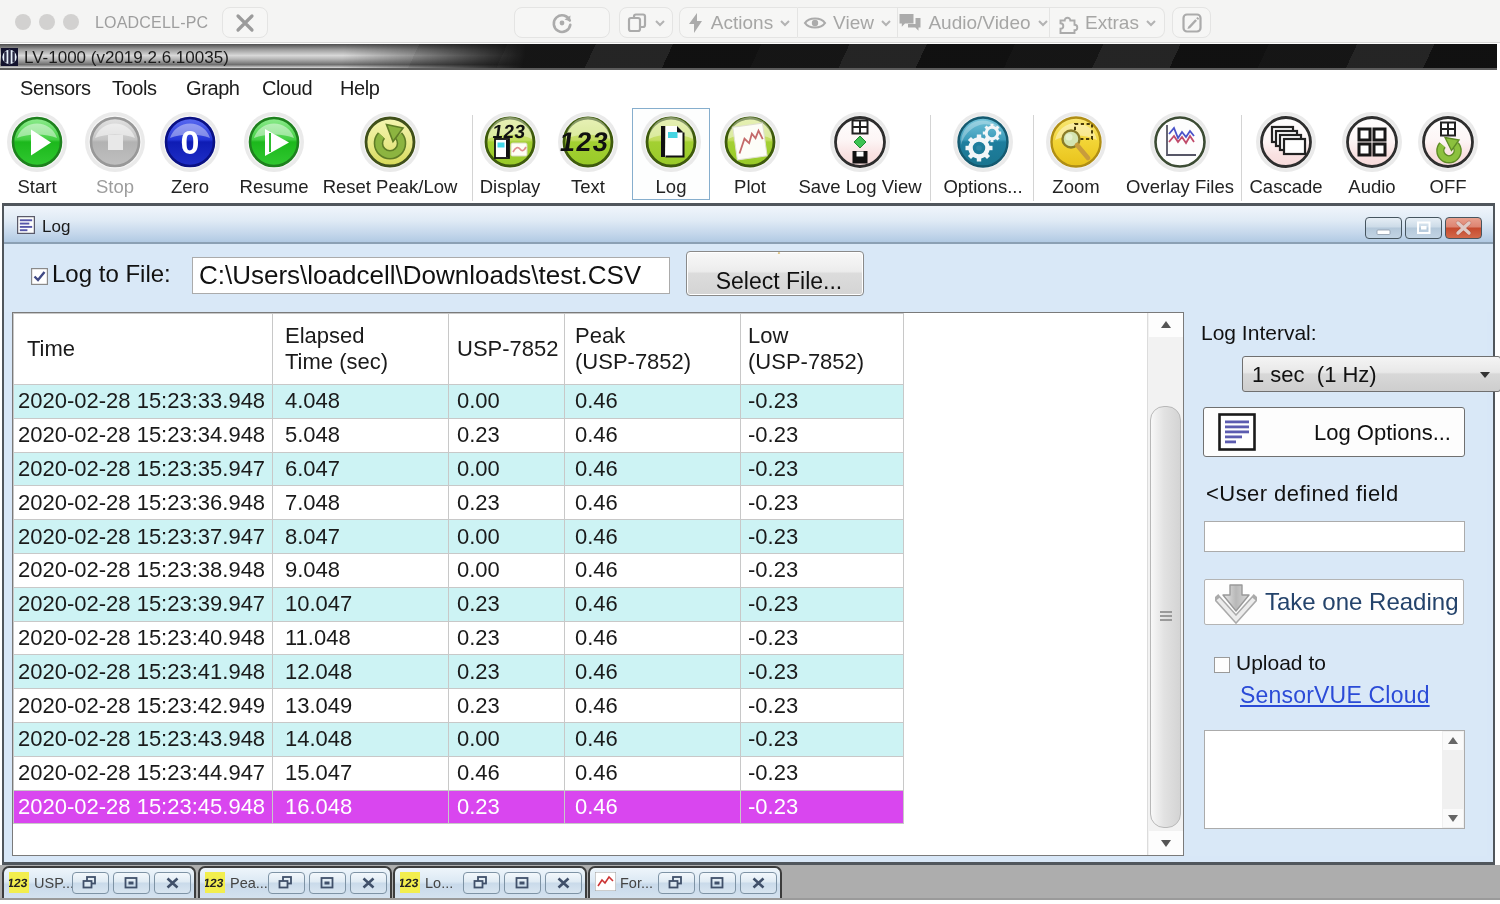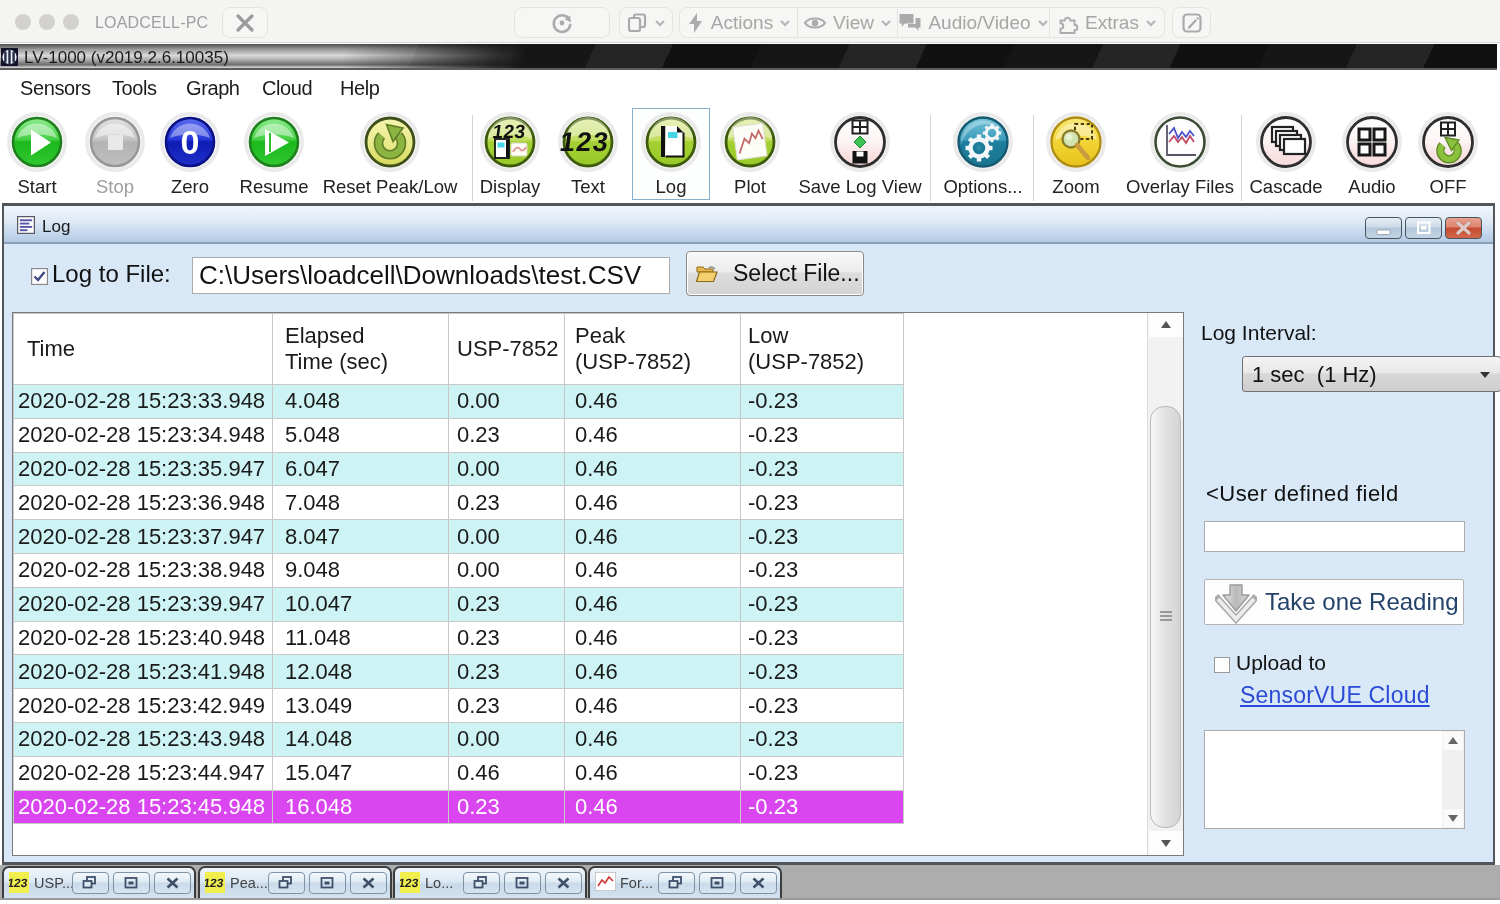--- a/index.html
+++ b/index.html
@@ -37,21 +37,21 @@
 .tbsep { position:absolute; top:5px; height:86px; width:1px; background:#d4d4d4; }
 #logsel { position:absolute; left:632px; top:-2px; width:78px; height:92px; border:1px solid #86aecd; background:#fdfefe; }
 
 
 #logwin { left:2px; top:203px; width:1493px; height:662px; background:#d8e7f7; border:2px solid #50565c; border-top:3px solid #50565c; border-bottom:3px solid #50565c; }
 #logtitle { position:absolute; left:0; top:0; width:100%; height:37px;
   background:linear-gradient(180deg,#f0f5fb 0%, #dfeaf5 40%, #c4d7eb 75%, #afc8e2 100%); }
 #logtitle .txt { position:absolute; left:38px; top:11px; font-size:17px; color:#1a1a1a; }
 #grouppanel { position:absolute; left:0px; top:36px; width:1489px; height:70px; background:#d9e8f7; border-top:2px solid #8ba0b4; }
 #fileinput { position:absolute; left:188px; top:13px; width:478px; height:37px; border:1px solid #ababab; background:#fff; font-family:"Liberation Sans",sans-serif; font-size:26px; color:#111; padding:0 0 0 6px; }
-#selectbtn { position:absolute; left:682px; top:7px; width:178px; height:45px; border:1px solid #8a8a8a; border-radius:4px; background:linear-gradient(180deg,#f8f8f8 0%,#ececec 45%,#dcdcdc 50%,#d4d4d4 100%); box-shadow:0 0 0 1px #fff inset; display:flex; align-items:center; gap:14px; padding-left:8px; font-size:23px; color:#111; }
+#selectbtn { position:absolute; left:682px; top:7px; width:178px; height:45px; border:1px solid #8a8a8a; border-radius:4px; background:linear-gradient(180deg,#f8f8f8 0%,#ececec 45%,#dcdcdc 50%,#d4d4d4 100%); box-shadow:0 0 0 1px #fff inset; display:flex; align-items:center; gap:14px; padding-left:8px; font-size:23px; color:#111;flex-direction:column; }
 #listarea { position:absolute; left:8px; top:106px; width:1172px; height:544px; background:#fff; border:1px solid #7a7a7a; overflow:hidden; }
 #rightpanel { position:absolute; left:1180px; top:106px; width:303px; height:544px; background:#d9e8f7; }
 #vscroll { position:absolute; right:0; top:0; width:36px; height:542px; background:#f2f2f2; border-left:1px solid #dcdcdc; }
 .sbtn { position:absolute; left:1px; width:34px; height:24px; background:#fdfdfd; display:flex; align-items:center; justify-content:center; }
 #vthumb { position:absolute; left:2px; top:93px; width:31px; height:422px; background:linear-gradient(90deg,#f8f8f8,#e2e2e2 45%,#d4d4d4); border:1px solid #b8b8b8; border-radius:14px; }
 #vthumb::after { content:""; position:absolute; left:9px; top:204px; width:12px; height:1.5px; background:#999; box-shadow:0 4px 0 #999, 0 8px 0 #999; }
 #dropdown { position:absolute; left:21px; top:44px; width:259px; height:36px; border:1px solid #707070; border-radius:3px; background:linear-gradient(180deg,#f4f4f4,#e8e8e8 45%,#d8d8d8 50%,#cecece 100%); font-size:22px; color:#111;margin-left:37px; }
 #dropdown > span { position:absolute; left:9px; top:5px; white-space:pre; }
 #logoptbtn { position:absolute; left:19px; top:95px; width:262px; height:50px; border:1px solid #707070; border-radius:3px; background:#fdfdfd; font-size:22px; color:#111; }
 #logoptbtn > span { position:absolute; left:110px; top:12px; }
@@ -646,20 +646,31 @@
       </div>
     </div>
     <div id="rightpanel">
       <span style="position:absolute;left:17px;top:9px;font-size:21px;color:#111">Log Interval:</span>
       <div id="dropdown">
           <span>1 sec  (1 Hz)</span>
         <svg style="position:absolute;right:8px;top:13px" width="14" height="10" viewBox="0 0 14 10">
             <path d="M2 2 L7 8 L12 2 Z" fill="#333"></path>
           </svg>
       </div>
+      <div id="logoptbtn">
+        <svg style="position:absolute;left:14px;top:5px" width="38" height="38" viewBox="0 0 38 38">
+          <rect x="1.5" y="1.5" width="35" height="35" fill="#fff" stroke="#1a1a1a" stroke-width="2.6"></rect>
+          <rect x="7" y="7.5" width="24" height="2.8" fill="#5c5cb0"></rect>
+          <rect x="7" y="12.5" width="24" height="2.8" fill="#5c5cb0"></rect>
+          <rect x="7" y="17.5" width="24" height="2.8" fill="#5c5cb0"></rect>
+          <rect x="7" y="22.5" width="17" height="2.8" fill="#5c5cb0"></rect>
+          <rect x="7" y="27.5" width="11" height="2.8" fill="#5c5cb0"></rect>
+        </svg>
+        <span>Log Options...</span>
+      </div>
       <span style="position:absolute;left:22px;top:169px;font-size:22px;letter-spacing:0.45px;color:#111">&lt;User defined field</span>
       <input id="udf" style="">
       <div id="takebtn">
         <svg style="position:absolute;left:10px;top:2px" width="42" height="42" viewBox="0 0 42 42">
           <defs>
               <linearGradient id="gArr" x1="0" y1="0" x2="1" y2="0">
             <stop offset="0" stop-color="#e8e8e8"></stop>
                 <stop offset="0.5" stop-color="#b8b8b8"></stop>
                 <stop offset="1" stop-color="#d8d8d8"></stop>
           </linearGradient>

